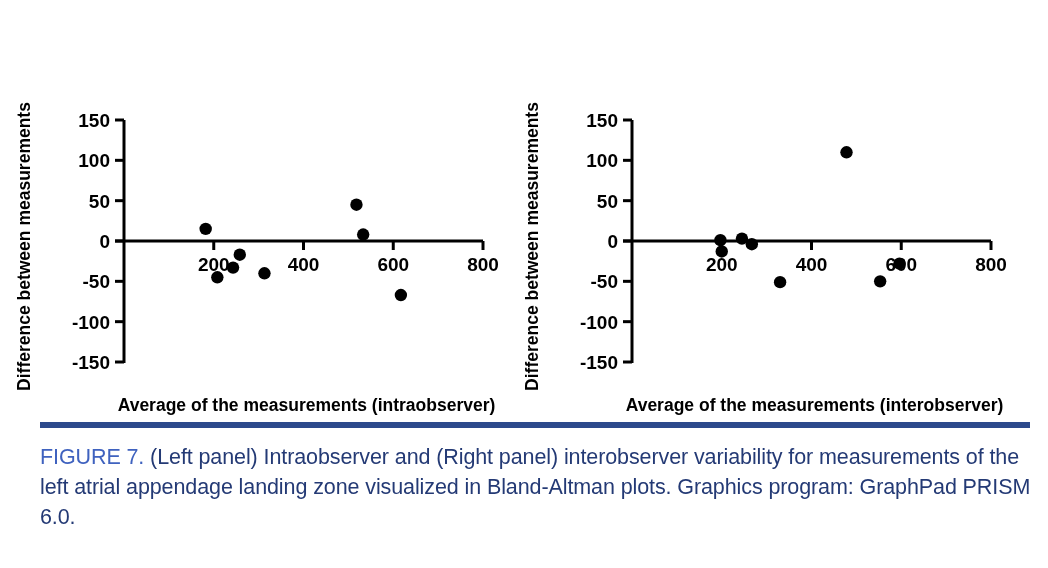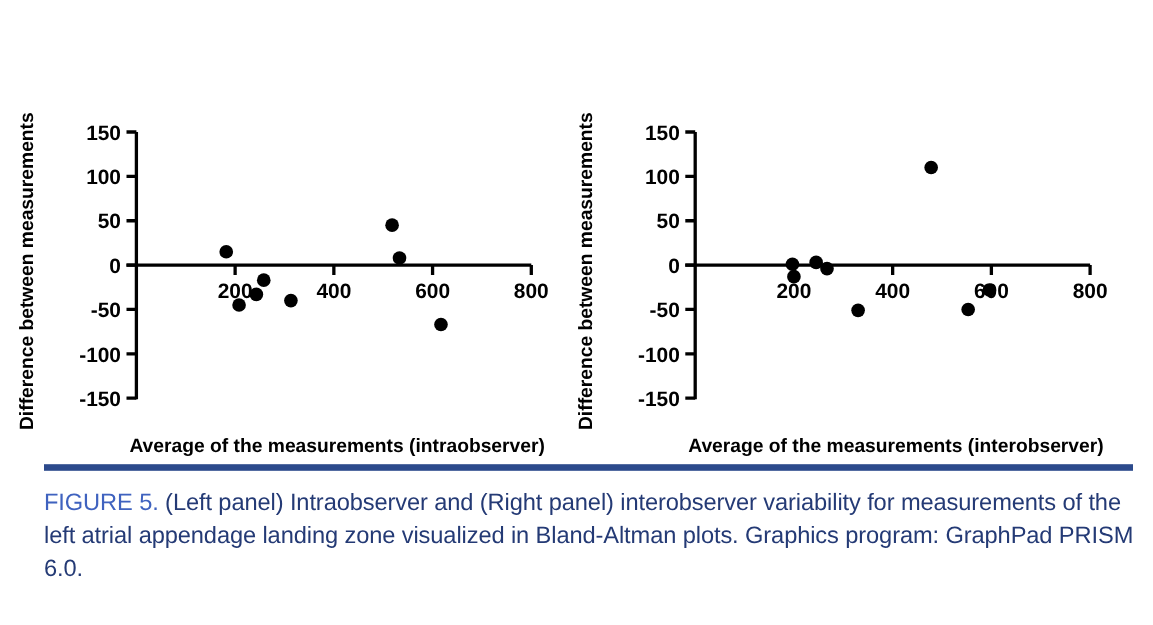--- a/index.html
+++ b/index.html
@@ -184,17 +184,17 @@
           <text x="0" y="0" text-anchor="middle" transform="translate(30, 216.5) rotate(-90)" class="ylabel-text">Difference between measurements</text>
           <text x="306.5" y="381" text-anchor="middle" class="xlabel-text">Average of the measurements (interobserver)</text>
         </svg>
     </div>
 
   </div>
 
   <div class="caption-area">
     <div class="rule"></div>
     <div class="caption-text">
-      <span class="caption-label">FIGURE 5.</span><span> (Left panel) Intraobserver and (Right panel) interobserver variability for measurements of the left atrial appendage landing zone visualized in Bland-Altman plots. Graphics program: GraphPad PRISM 6.0.</span>
+      <span class="caption-label">FIGURE 7.</span><span> (Left panel) Intraobserver and (Right panel) interobserver variability for measurements of the left atrial appendage landing zone visualized in Bland-Altman plots. Graphics program: GraphPad PRISM 6.0.</span>
     </div>
   </div>
 
 </div>
 
 </body></html>

